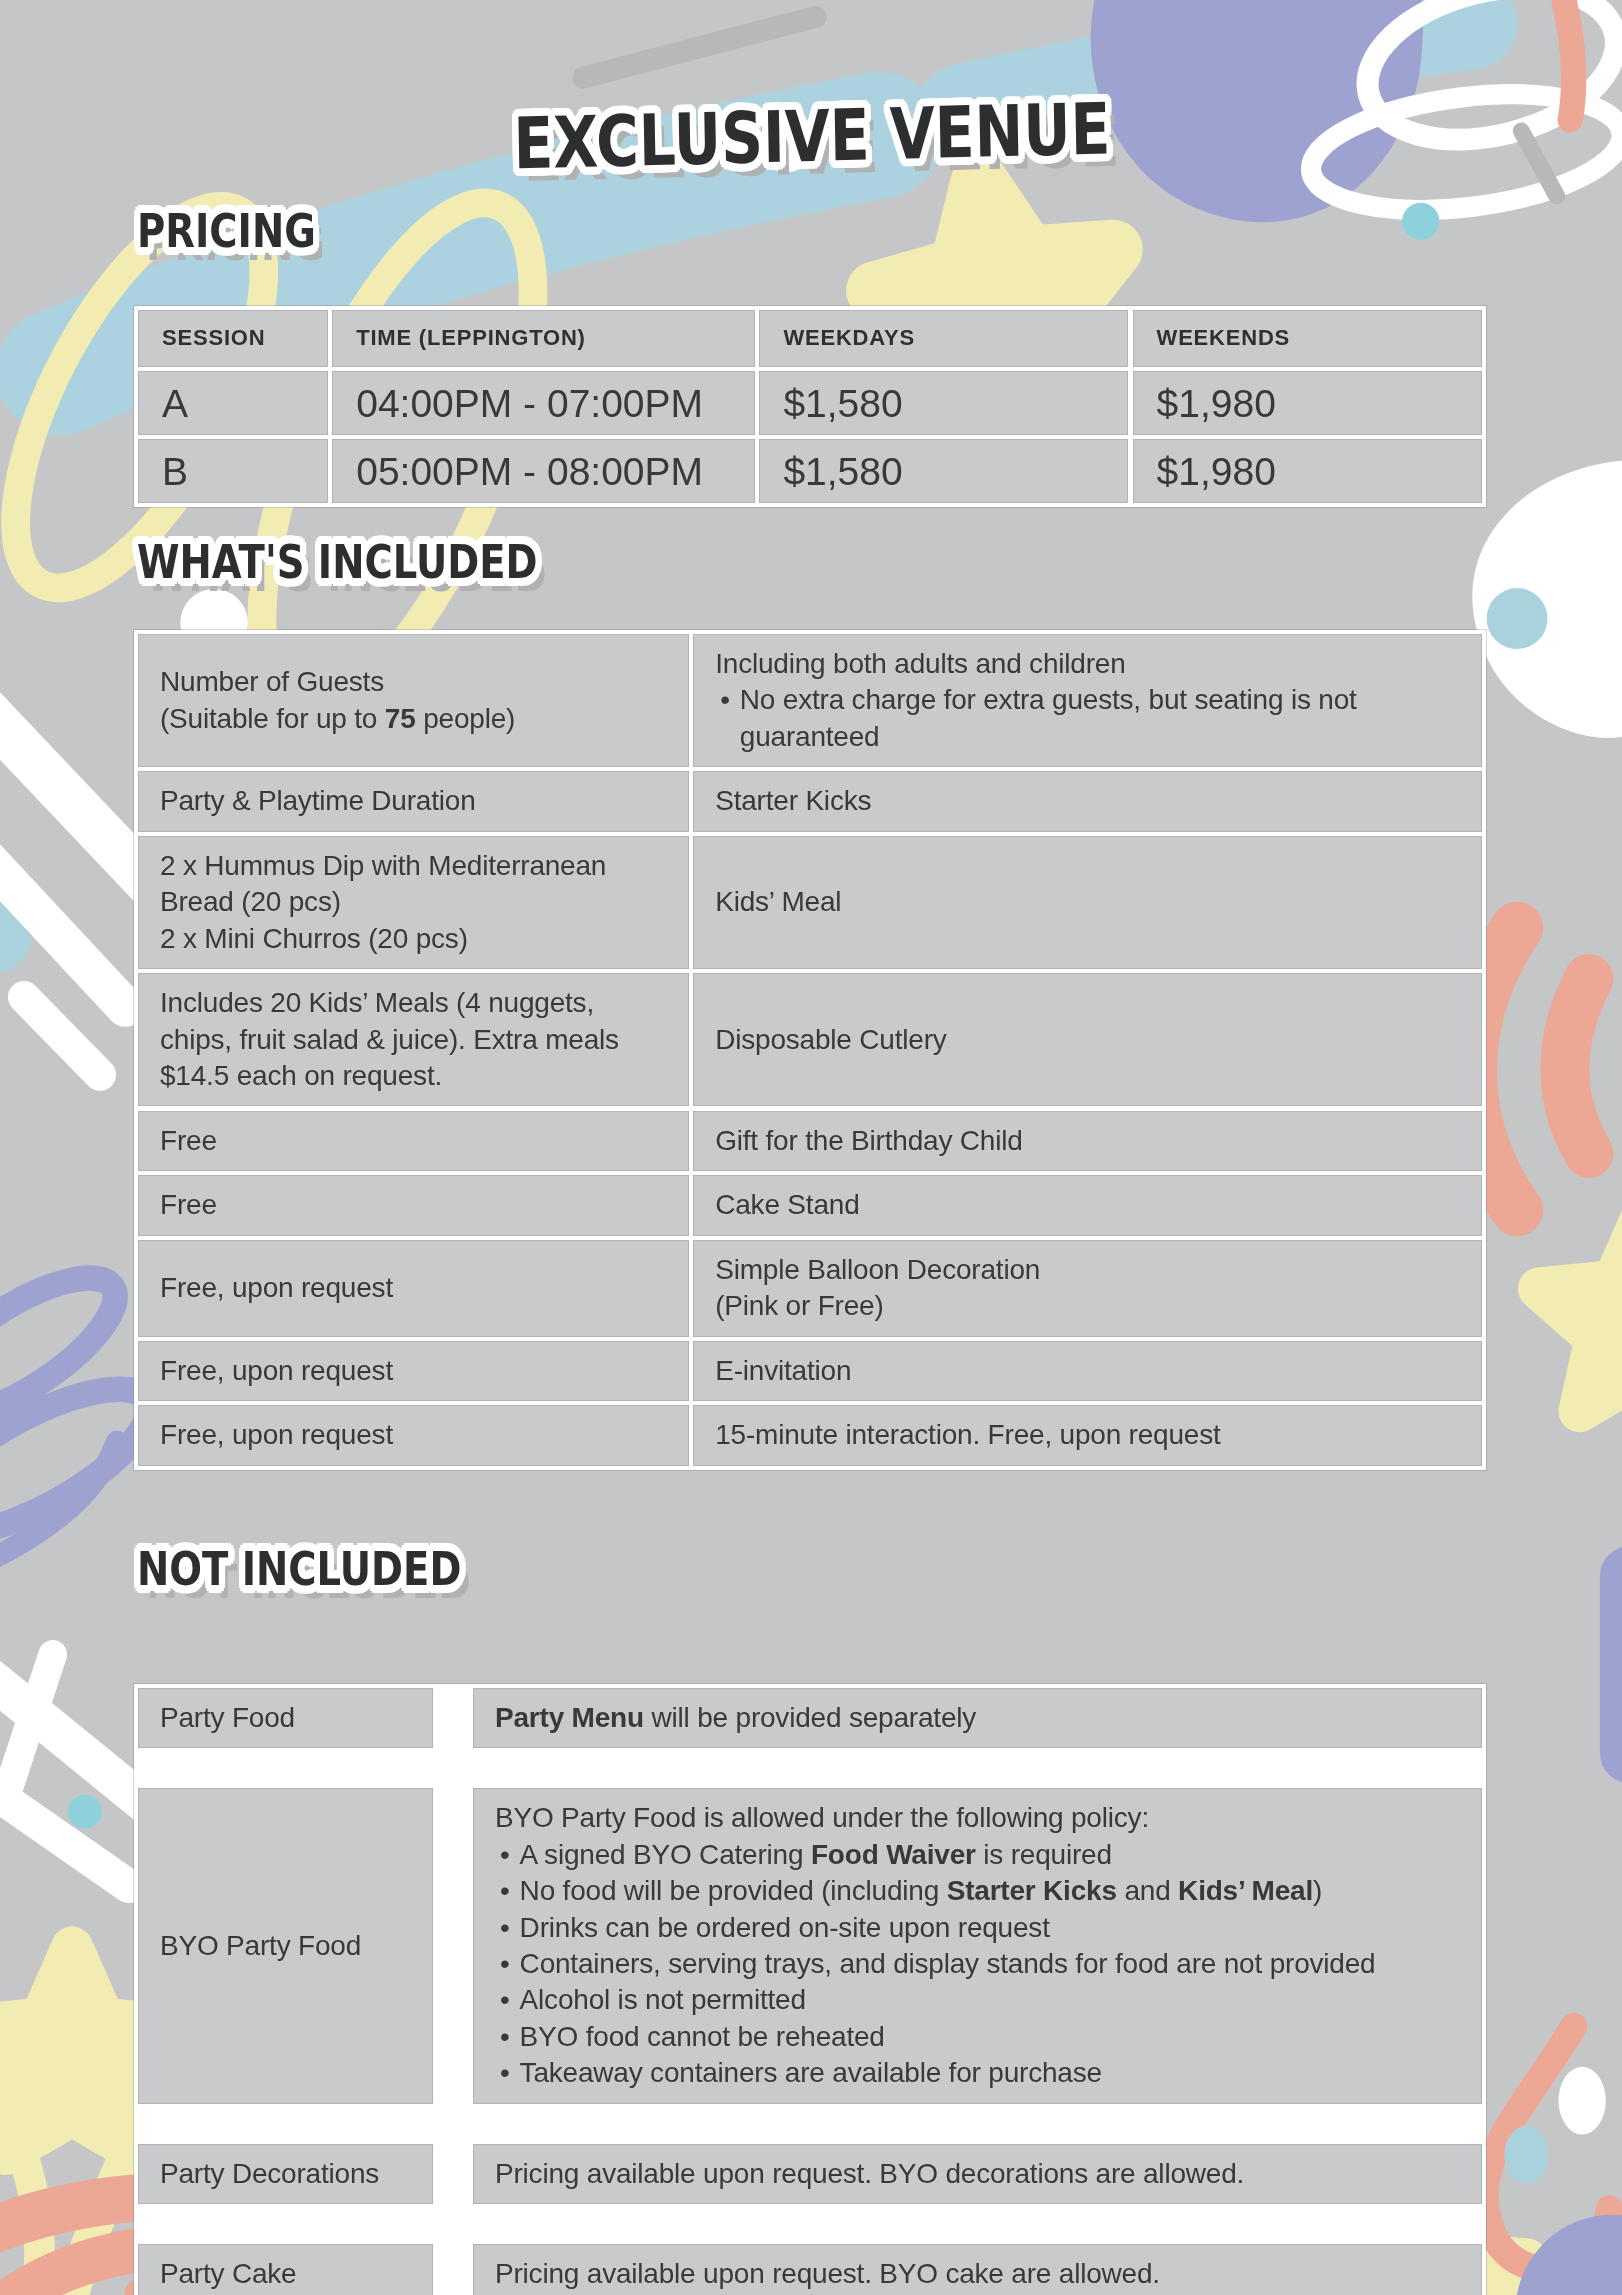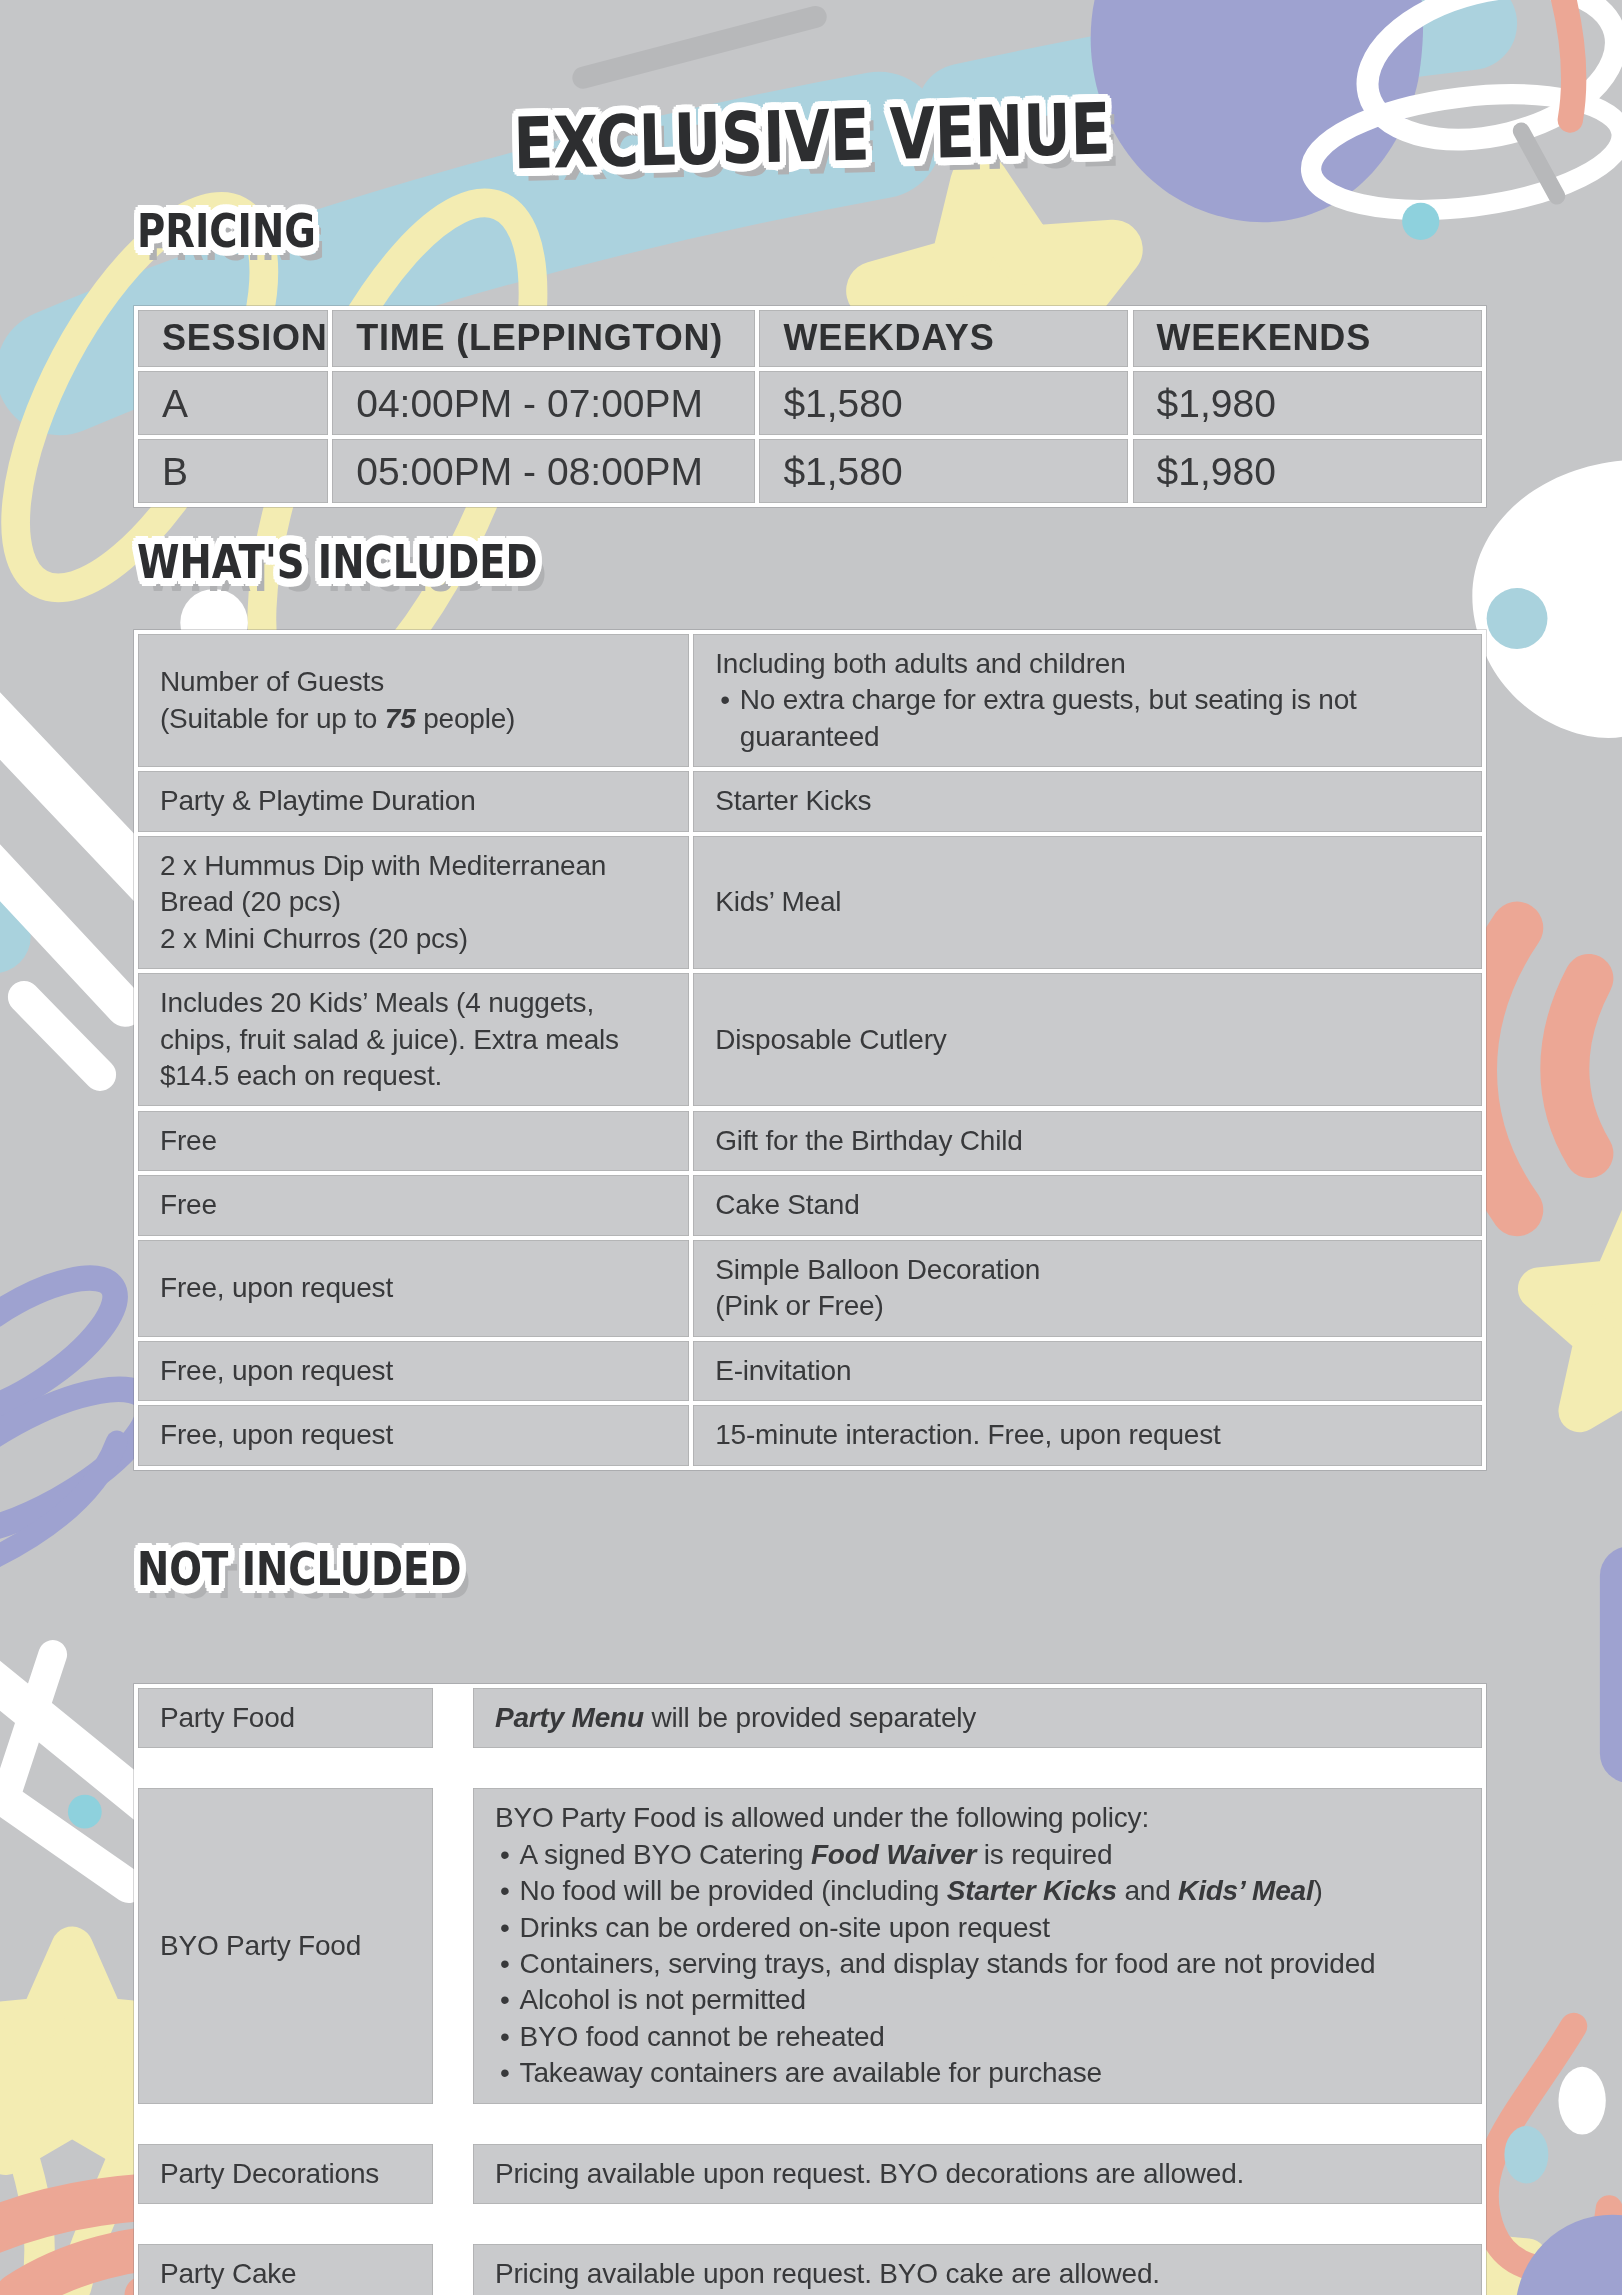--- a/index.html
+++ b/index.html
@@ -36,29 +36,29 @@
   }
   .cell{
     background:#c9cacc;
     box-shadow:inset 0 0 0 0.8px rgba(100,100,102,.28);
     display:flex;flex-direction:column;justify-content:center;
     padding:12px 22px;color:#38393b;font-size:28px;line-height:1.3;
     letter-spacing:-0.2px;
   }
   .pricing{top:306px;grid-template-columns:190px 423px 369px 1fr;grid-template-rows:57px 64px 64px;}
   .pricing .cell{padding:6.8px 24px;}
-  .pricing .hd{font-weight:bold;font-size:36px;letter-spacing:0.8px;color:#2f3032;}
+  .pricing .hd{font-weight:bold;font-size:22px;letter-spacing:0.8px;color:#2f3032;}
   .pricing .big{font-size:39px;line-height:1;letter-spacing:0;}
   .included{top:630px;grid-template-columns:551px 1fr;}
   .notincluded{top:1684px;grid-template-columns:295px 1fr;gap:40px;}
   .ln{display:block;}
   .bullet{display:flex;gap:10px;padding-left:5px;}
   .bullet .dot{flex:0 0 auto;}
   .bullet .bt{flex:1;}
-  b{font-weight:bold;font-style:italic;}
+  b{font-weight:bold;}
 </style>
 </head>
 <body>
 
 <svg class="deco" viewBox="0 0 1920 2716" xmlns="http://www.w3.org/2000/svg">
   <g>
     <path d="M70 440 C 330 330 660 230 1040 160" stroke="#abd2de" stroke-width="150" fill="none" stroke-linecap="round"></path>
     <path d="M1140 130 C 1350 85 1550 50 1740 28" stroke="#abd2de" stroke-width="110" fill="none" stroke-linecap="round"></path>
     <path d="M690 92 L 965 20" stroke="#b7b8ba" stroke-width="26" fill="none" stroke-linecap="round"></path>
     <ellipse cx="165" cy="470" rx="100" ry="250" fill="none" stroke="#f3ecb2" stroke-width="34" transform="rotate(28 165 470)"></ellipse>

